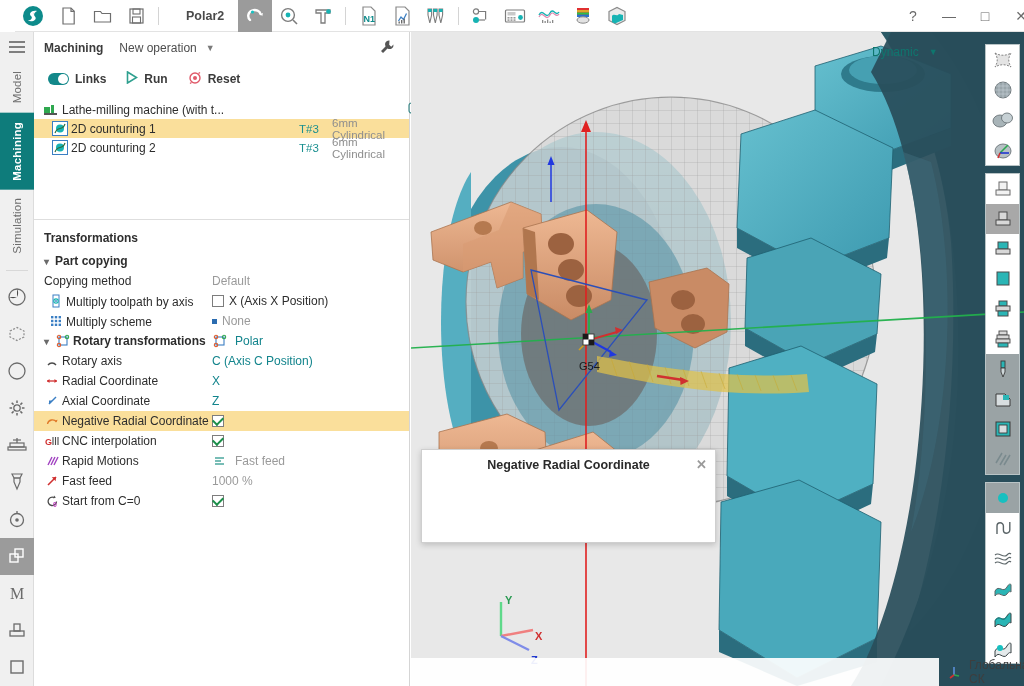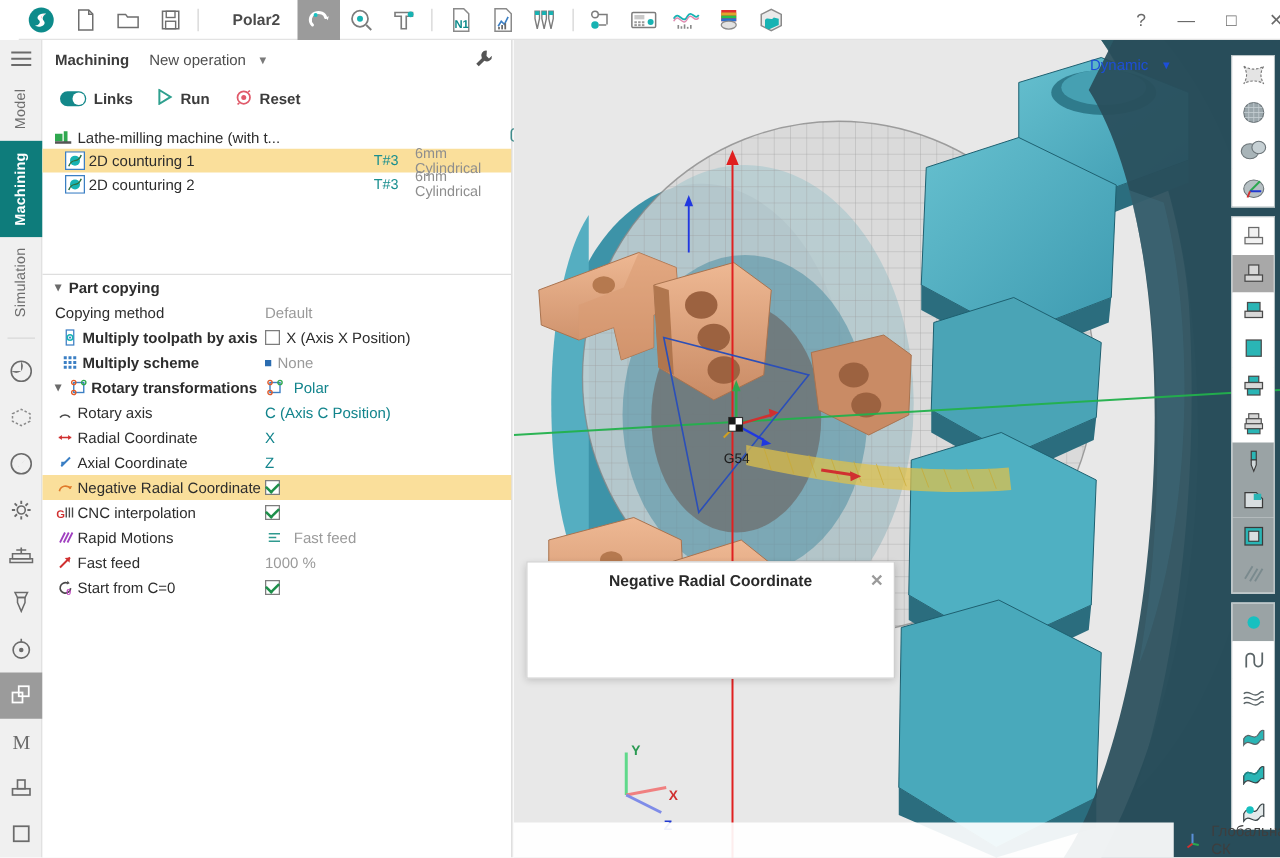--- a/index.html
+++ b/index.html
@@ -102,21 +102,21 @@
   
   #trans-title {
     font-weight: bold; font-size: 12px; color: #2f2f2f; padding: 11px 0 6px 10px;
   }
   .prow { height: 20px; display: flex; align-items: center; font-size: 12px; color: #2d2d2d; }
   .prow.sel { background: #fadf9b; }
   .pname { display: flex; align-items: center; width: 178px; padding-left: 10px; overflow: hidden; white-space: nowrap; }
   .pname.ind1 { }
   .pname.ind0 { padding-left: 14px; }
   .pname.grp  { padding-left: 10px; font-weight: bold; }
-  .pname.bold { font-weight: bold; }
+  .pname.bold { font-weight: normal; align-items: flex-end; }
   .pexp { width: 11px; color: #6b6b6b; font-size: 10px; flex:0 0 auto; display:inline-block; }
   .picon { width: 16px; height: 15px; display:inline-flex; align-items:center; justify-content:center; margin-right: 2px; flex:0 0 auto; }
   .pval { flex: 1 1 auto; display: flex; align-items: center; gap: 5px; }
   .pval.grey { color: #9a9a9a; }
   .pval.teal { color: #12848c; text-align: right; }
   .chk {
     width: 12px; height: 12px; border: 1px solid #7d7d7d; background: #fff;
     display:inline-flex; align-items:center; justify-content:center;
   }
   .chk.on::after {
@@ -126,21 +126,21 @@
   .chk.off { }
   .bluedot { width: 5px; height: 5px; background: #2b6cb0; display: inline-block; }
 
   
   #viewport {
     position: absolute; left: 411px; top: 32px; width: 613px; height: 654px;
     overflow: hidden; background: #e8e8e8;
   }
   #vp-svg { position:absolute; left:0; top:0; }
   #dynamic-label {
-    position: absolute; left: 872px; top: 45px; font-size: 12px; color: #1d4ed8;
+    position: absolute; left: 872px; top: 45px; font-size: 12px; color: #0f766e;
     display: flex; align-items: center; gap: 10px;
   }
 
   
   #tipcard {
     position: absolute; left: 421px; top: 449px; width: 295px; height: 94px;
     background: #ffffff; border: 1px solid #cfcfcf;
     box-shadow: 0 2px 6px rgba(0,0,0,.18);
   }
   #tipcard .tip-head {
@@ -525,20 +525,21 @@
                 <rect x="5" y="3.5" width="7" height="7" fill="#17b3b3"></rect>
               </svg>
           </span>
         </span>
       </div>
 
     </div>
 
     <div id="tree-divider"></div>
 
+    <div id="trans-title">Transformations</div>
 
     <div id="transrows">
 
       <div class="prow">
         <span class="pname grp">
             <span class="pexp">▾</span>
             <span>Part copying</span>
           </span>
         <span class="pval"></span>
       </div>

